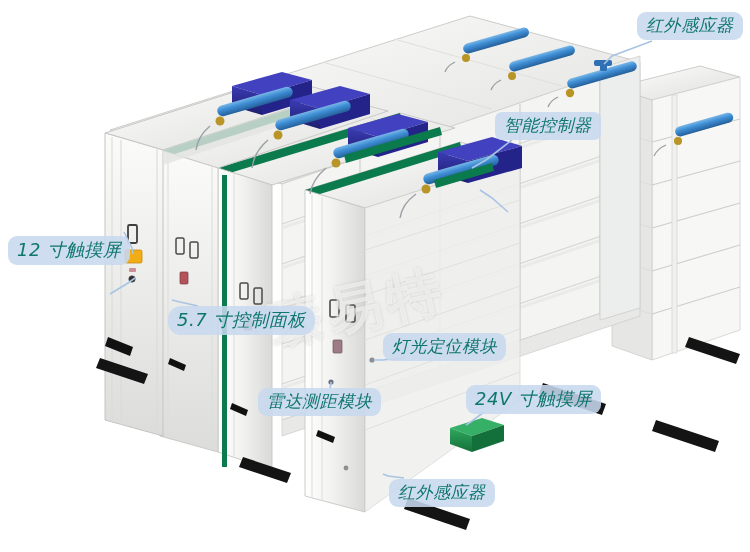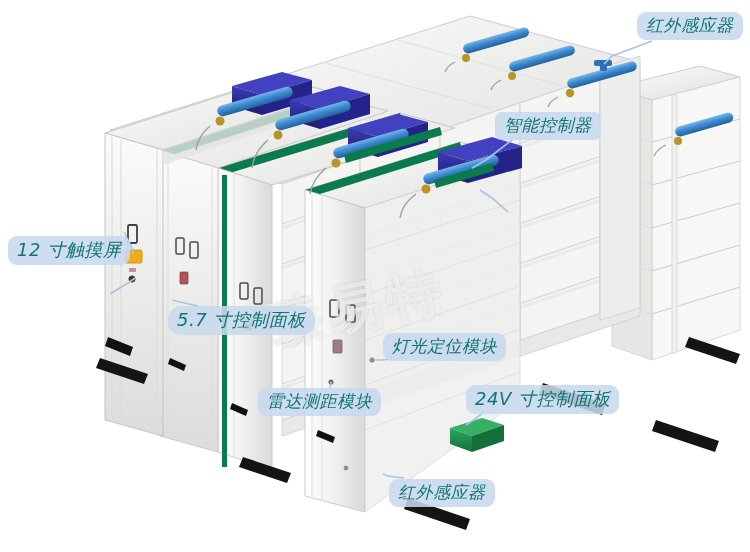--- a/index.html
+++ b/index.html
@@ -357,17 +357,17 @@
 
   <div class="callout lg" style="left:8px;top:192px;margin-top:44px;">12 寸触摸屏</div>
 
 
   <div class="callout lg" style="left:168px;top:306px;border-radius:13px;">5.7 寸控制面板</div>
 
   <div class="callout" style="left:383px;top:333px;">灯光定位模块</div>
 
   <div class="callout" style="left:258px;top:388px;">雷达测距模块</div>
 
-  <div class="callout lg" style="left:466px;top:385px;">24V 寸控制面板</div>
+  <div class="callout lg" style="left:466px;top:385px;">24V 寸触摸屏</div>
 
   <div class="callout" style="left:389px;top:479px;">红外感应器</div>
 
 </div>
 
 </body></html>

